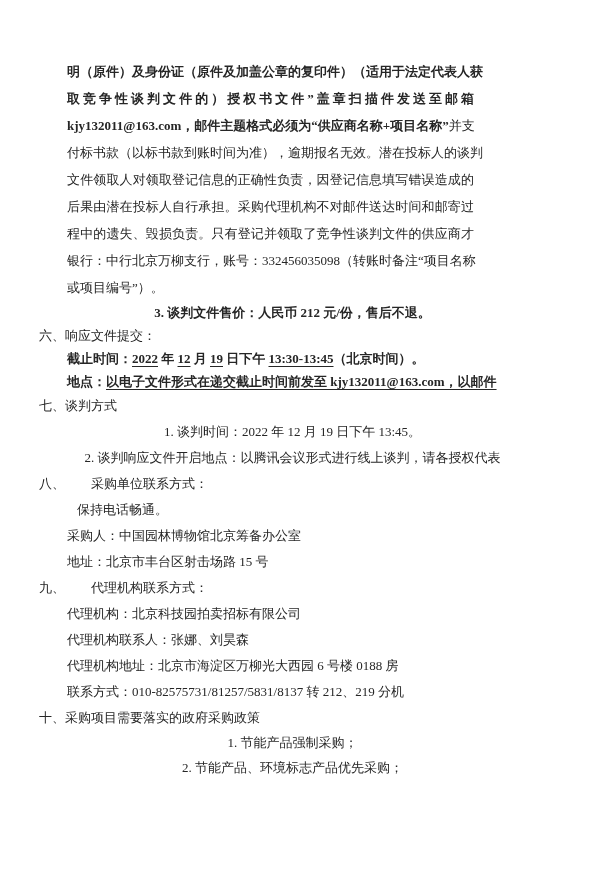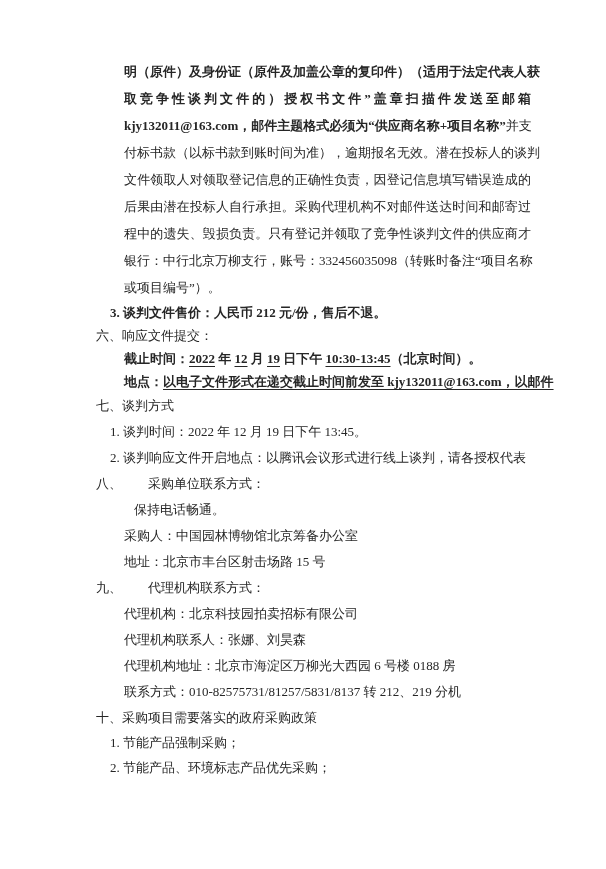--- a/index.html
+++ b/index.html
@@ -5,27 +5,27 @@
 <style>
   html,body{margin:0;padding:0;background:#ffffff;}
   .page{
     position:relative;
     width:606px;height:869px;
     background:var(--paper,#ffffff);
     color:var(--ink,#262626);
     font-family:"Liberation Serif","DejaVu Serif",serif;
     font-size:13px;
     box-sizing:border-box;
-    padding:58px 86px 0 96px;
+    padding:58px 86px 0 39px;
     overflow:hidden;
   }
   .line{white-space:nowrap;}
   .i0{margin-left:0;}
   .i1{margin-left:28px;}
-  .i2{margin-left:14px;}
+  .i2{margin-left:26px;text-align:center;}
   .i3{margin-left:38px;}
   .za{height:27px;line-height:27px;}
   .zb{height:23px;line-height:23px;}
   .zc{height:26px;line-height:26px;}
   .zd{height:25px;line-height:25px;}
   .j{width:407px;text-align:justify;text-align-last:justify;}
   .b{font-weight:700;}
   .u{text-decoration:underline;text-underline-offset:3px;text-decoration-thickness:1px;}
 </style>
 </head>
@@ -37,21 +37,21 @@
       <div class="line i1 za j"><span class="b">取竞争性谈判文件的）授权书文件”盖章扫描件发送至邮箱</span></div>
       <div class="line i1 za j"><span class="b">kjy132011@163.com，邮件主题格式必须为“供应商名称+项目名称”</span><span>并支</span></div>
       <div class="line i1 za j"><span>付标书款（以标书款到账时间为准），逾期报名无效。潜在投标人的谈判</span></div>
       <div class="line i1 za j"><span>文件领取人对领取登记信息的正确性负责，因登记信息填写错误造成的</span></div>
       <div class="line i1 za j"><span>后果由潜在投标人自行承担。采购代理机构不对邮件送达时间和邮寄过</span></div>
       <div class="line i1 za j"><span>程中的遗失、毁损负责。只有登记并领取了竞争性谈判文件的供应商才</span></div>
       <div class="line i1 za j"><span>银行：中行北京万柳支行，账号：332456035098（转账时备注“项目名称</span></div>
       <div class="line i1 za"><span>或项目编号”）。</span></div>
       <div class="line i2 zb"><span class="b">3. 谈判文件售价：人民币 212 元/份，售后不退。</span></div>
       <div class="line i0 zb"><span>六、响应文件提交：</span></div>
-      <div class="line i1 zb"><span class="b">截止时间：</span><span class="b u">2022</span><span class="b"> 年 </span><span class="b u">12</span><span class="b"> 月 </span><span class="b u">19</span><span class="b"> 日下午 </span><span class="b u">10:30-13:45</span><span class="b">（北京时间）。</span></div>
+      <div class="line i1 zb"><span class="b">截止时间：</span><span class="b u">2022</span><span class="b"> 年 </span><span class="b u">12</span><span class="b"> 月 </span><span class="b u">19</span><span class="b"> 日下午 </span><span class="b u">13:30-13:45</span><span class="b">（北京时间）。</span></div>
       <div class="line i1 zb j"><span class="b">地点：</span><span class="b u">以电子文件形式在递交截止时间前发至 kjy132011@163.com，以邮件</span></div>
       <div class="line i0 zc"><span>七、谈判方式</span></div>
       <div class="line i2 zc"><span>1. 谈判时间：2022 年 12 月 19 日下午 13:45。</span></div>
       <div class="line i2 zc"><span>2. 谈判响应文件开启地点：以腾讯会议形式进行线上谈判，请各授权代表</span></div>
       <div class="line i0 zc"><span>八、　　采购单位联系方式：</span></div>
       <div class="line i3 zc"><span>保持电话畅通。</span></div>
       <div class="line i1 zc"><span>采购人：中国园林博物馆北京筹备办公室</span></div>
       <div class="line i1 zc"><span>地址：北京市丰台区射击场路 15 号</span></div>
       <div class="line i0 zc"><span>九、　　代理机构联系方式：</span></div>
       <div class="line i1 zc"><span>代理机构：北京科技园拍卖招标有限公司</span></div>

